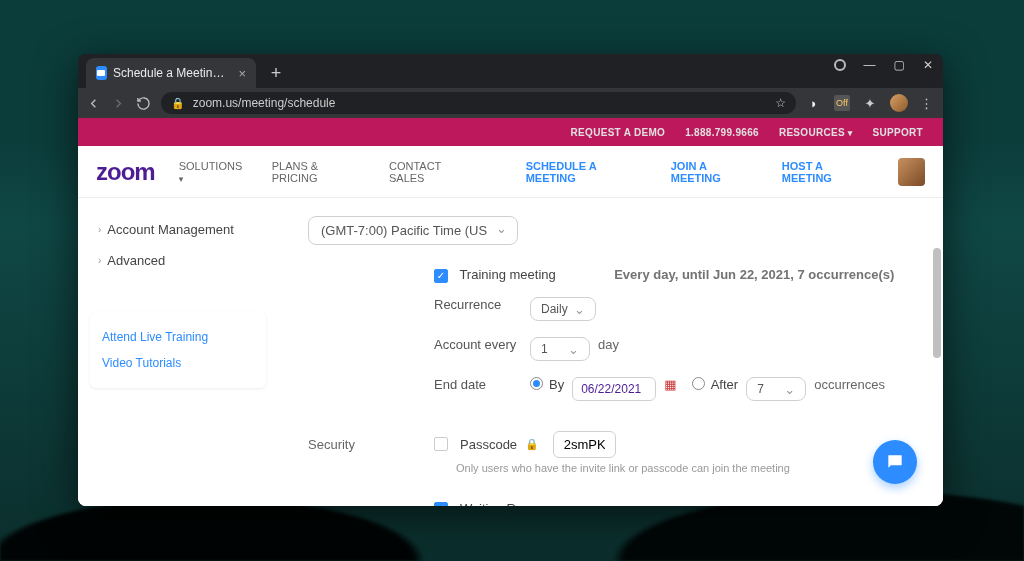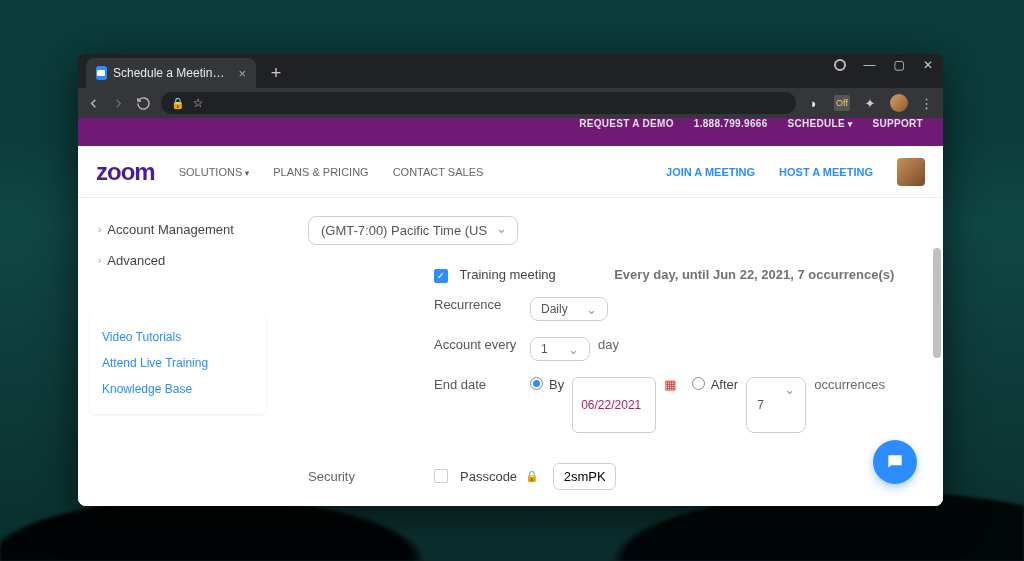--- a/index.html
+++ b/index.html
@@ -71,22 +71,22 @@
   }
   .omnibox .lock{font-size:11px;}
   .omnibox .url{flex:1;white-space:nowrap;overflow:hidden;}
   .ext-icons{display:flex;gap:12px;align-items:center;}
   .ext-icons .avatar{width:18px;height:18px;border-radius:50%;background:linear-gradient(135deg,#d9a066,#8b5a2b);}
   .ext-icons .dots{letter-spacing:2px;}
   .ext-icon{width:16px;height:16px;display:inline-flex;align-items:center;justify-content:center;}
 
   .viewport{flex:1;background:#fff;overflow:hidden;display:flex;flex-direction:column;position:relative;}
   .zoombar-dark{
-    height:28px;background:#701a75;
-    display:flex;justify-content:flex-end;align-items:flex-start;
+    height:28px;background:#be185d;
+    display:flex;justify-content:flex-end;align-items:center;
     gap:20px;padding:0 20px;
     color:#e0e0e0;font-size:10px;font-weight:600;letter-spacing:.3px;
   }
   .zoombar-dark a{color:#e0e0e0;text-decoration:none;cursor:pointer;}
   .zoombar-dark .caret::after{content:" ▾";font-size:9px;}
 
   .zoom-nav{
     height:52px;border-bottom:1px solid #ededed;
     display:flex;align-items:center;padding:0 18px;gap:24px;font-size:11px;
   }
@@ -117,21 +117,21 @@
   }
   .select-pill::after{content:"⌄";position:absolute;right:10px;top:4px;color:#999;font-size:13px;}
   .select-small{padding:4px 24px 4px 10px;font-size:12px;}
   .chk{width:14px;height:14px;border:1px solid #999;border-radius:2px;display:inline-flex;align-items:center;justify-content:center;margin-right:8px;vertical-align:middle;cursor:pointer;}
   .chk.checked{background:#2d8cff;border-color:#2d8cff;}
   .chk.checked::after{content:"✓";color:#fff;font-size:10px;line-height:1;}
   .sub-row{display:flex;margin-bottom:16px;}
   .sub-label{width:96px;color:#555;font-size:13px;}
   .radio{width:13px;height:13px;border:1px solid #888;border-radius:50%;display:inline-flex;align-items:center;justify-content:center;margin-right:6px;vertical-align:middle;cursor:pointer;}
   .radio.checked::after{content:"";width:7px;height:7px;background:#2d8cff;border-radius:50%;}
-  .date-input{border:1px solid #d0d0d0;border-radius:6px;padding:20px 8px;font-size:12px;color:#be185d;width:84px;}
+  .date-input{border:1px solid #d0d0d0;border-radius:6px;padding:4px 8px;font-size:12px;color:#4c1d95;width:84px;}
   .cal-icon{color:#cc3333;margin:0 8px;font-size:13px;}
   .helptext{color:#999;font-size:11px;margin-top:4px;margin-left:22px;}
   .lock-icon{font-size:11px;color:#777;margin:0 4px;}
   .passcode-input{border:1px solid #d0d0d0;border-radius:6px;padding:5px 10px;font-size:13px;width:63px;margin-left:6px;}
   .fab{
     position:absolute;right:26px;bottom:22px;width:44px;height:44px;border-radius:50%;
     background:#2d8cff;box-shadow:0 4px 10px rgba(45,140,255,.4);
     display:flex;align-items:center;justify-content:center;cursor:pointer;
   }
   .fab svg{fill:#fff;}
@@ -174,66 +174,67 @@
         </svg>
     </span>
     <span class="navbtn">
       <svg width="15" height="15" viewBox="0 0 24 24" fill="none" stroke="#bbb" stroke-width="2.2">
           <path d="M3 12a9 9 0 1 0 3-6.7L3 8"></path>
           <path d="M3 3v5h5"></path>
         </svg>
     </span>
     <div class="omnibox">
       <span class="lock">🔒</span>
+      <span class="url">zoom.us/meeting/schedule</span>
       <span style="color:#ccc">☆</span>
     </div>
     <div class="ext-icons">
       <span class="ext-icon" style="color:#eee">◗</span>
       <span class="ext-icon" style="font-size:9px;background:#555;border-radius:2px;padding:1px 2px;color:#fc6;">Off</span>
       <span class="ext-icon" style="color:#ccc">✦</span>
       <span class="avatar"></span>
       <span class="dots" style="color:#ccc">⋮</span>
     </div>
   </div>
 
   <div class="viewport">
 
     <div class="zoombar-dark">
       <a>REQUEST A DEMO</a>
       <a>1.888.799.9666</a>
-      <a class="caret">SCHEDULE</a>
+      <a class="caret">RESOURCES</a>
       <a>SUPPORT</a>
     </div>
 
     <div class="zoom-nav">
       <span class="zoom-logo">zoom</span>
       <span class="navlink caret">SOLUTIONS</span>
       <span class="navlink">PLANS &amp; PRICING</span>
       <span class="navlink">CONTACT SALES</span>
       <span class="spacer"></span>
+      <span class="bluelink">SCHEDULE A MEETING</span>
       <span class="bluelink">JOIN A MEETING</span>
       <span class="bluelink caret">HOST A MEETING</span>
       <span class="avatar"></span>
     </div>
 
     <div class="page-body">
 
       <div class="sidebar">
         <div class="side-item">
           <span class="chev">›</span>
           <span>Account Management</span>
         </div>
         <div class="side-item">
           <span class="chev">›</span>
           <span>Advanced</span>
         </div>
         <div class="help-card">
+          <a>Attend Live Training</a>
           <a>Video Tutorials</a>
-          <a>Attend Live Training</a>
-          <a>Knowledge Base</a>
         </div>
       </div>
 
       <div class="main">
 
         <div class="form-row">
           <div class="form-field">
             <div class="select-pill" style="width:210px">
               <span style="overflow:hidden;white-space:nowrap;">(GMT-7:00) Pacific Time (US an</span>
             </div>
@@ -245,21 +246,21 @@
           <div class="form-field">
             <span class="chk checked"></span>
             <span>Training meeting</span>
             &nbsp;&nbsp;
             <span class="bold">Every day, until Jun 22, 2021, 7 occurrence(s)</span>
 
             <div style="height:14px"></div>
 
             <div class="sub-row">
               <div class="sub-label">Recurrence</div>
-              <div class="select-pill select-small" style="width:78px">
+              <div class="select-pill select-small" style="width:66px">
                 <span>Daily</span>
               </div>
             </div>
 
             <div class="sub-row">
               <div class="sub-label">Account every</div>
               <div class="select-pill select-small" style="width:44px">
                 <span>1</span>
               </div>
               <span style="margin-left:8px;color:#666">day</span>
@@ -284,20 +285,21 @@
 
         <div class="form-row">
           <div class="form-label">Security</div>
           <div class="form-field">
             <div class="inline-gap">
               <span class="chk" style="border-color:#ccc"></span>
               <span>Passcode</span>
               <span class="lock-icon">🔒</span>
               <input class="passcode-input" value="2smPK3" style="">
             </div>
+            <div class="helptext">Only users who have the invite link or passcode can join the meeting</div>
 
             <div style="height:26px"></div>
 
             <div class="inline-gap">
               <span class="chk checked"></span>
               <span>Waiting Room</span>
             </div>
             
           </div>
         </div>

